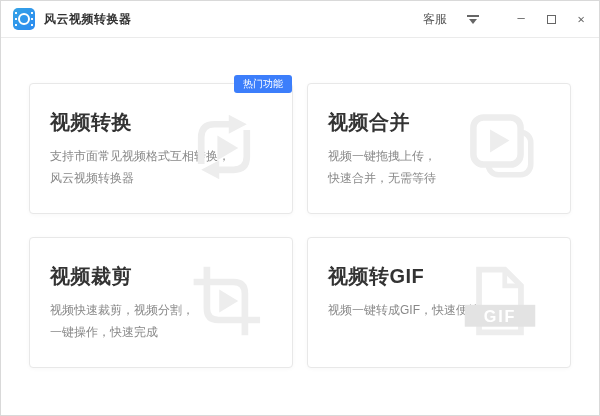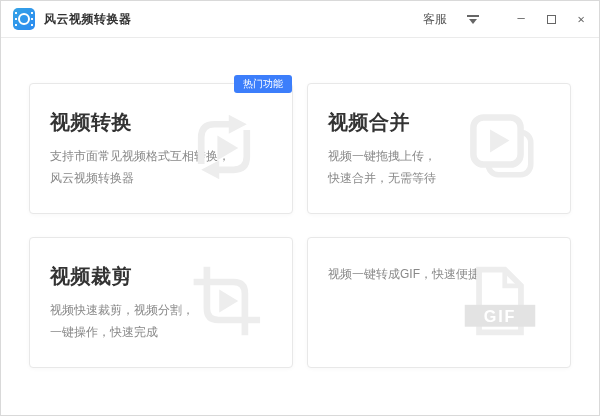--- a/index.html
+++ b/index.html
@@ -138,20 +138,21 @@
       <span class="card-art">
         <svg width="76" height="78" viewBox="0 0 80 80">
           <path d="M22 4 L22 48 Q22 60 34 60 L78 60" fill="none" stroke="#ededed" stroke-width="7"></path>
           <path d="M8 20 L50 20 Q62 20 62 32 L62 76" fill="none" stroke="#ededed" stroke-width="7"></path>
           <polygon points="35 28, 35 52, 55 40" fill="#ededed"></polygon>
         </svg>
       </span>
     </div>
 
     <div class="card">
+      <div class="card-title">视频转GIF</div>
       <div class="card-desc">视频一键转成GIF，快速便捷</div>
       <span class="card-art">
         <svg width="80" height="78" viewBox="0 0 84 80">
           <path d="M20 7 L47 7 L64 24 L64 73 L20 73 Z" fill="#ffffff" stroke="#ededed" stroke-width="6"></path>
           <path d="M47 7 L47 24 L64 24" fill="none" stroke="#ededed" stroke-width="5"></path>
           <rect x="5" y="44" width="74" height="23" fill="#e3e3e3"></rect>
           <text x="42" y="62" text-anchor="middle" fill="#ffffff" font-size="17" font-weight="bold" letter-spacing="2">GIF</text>
         </svg>
       </span>
     </div>

